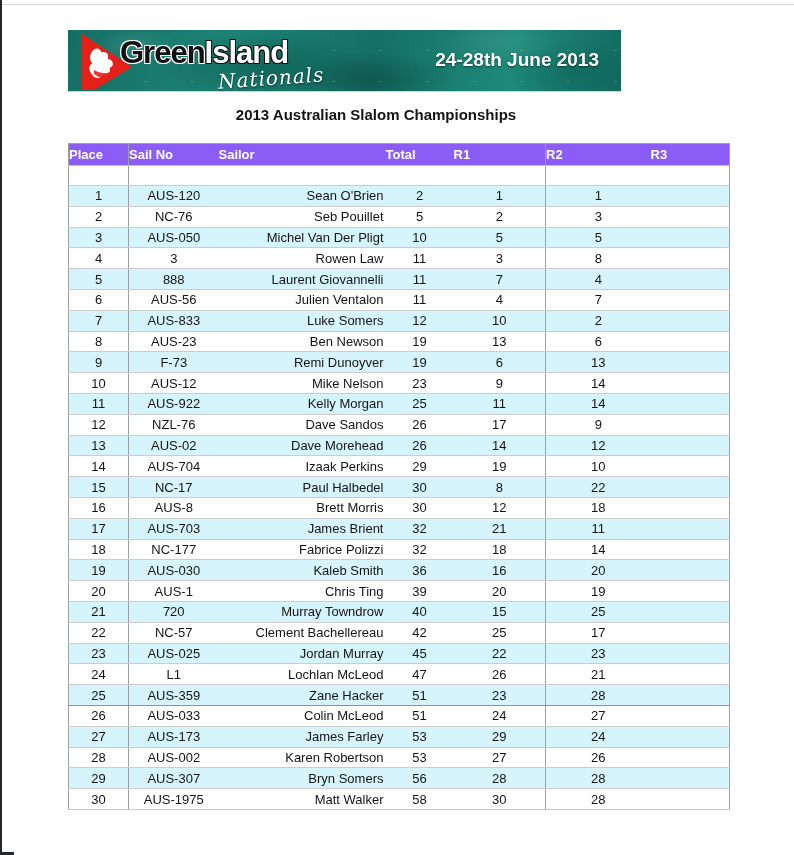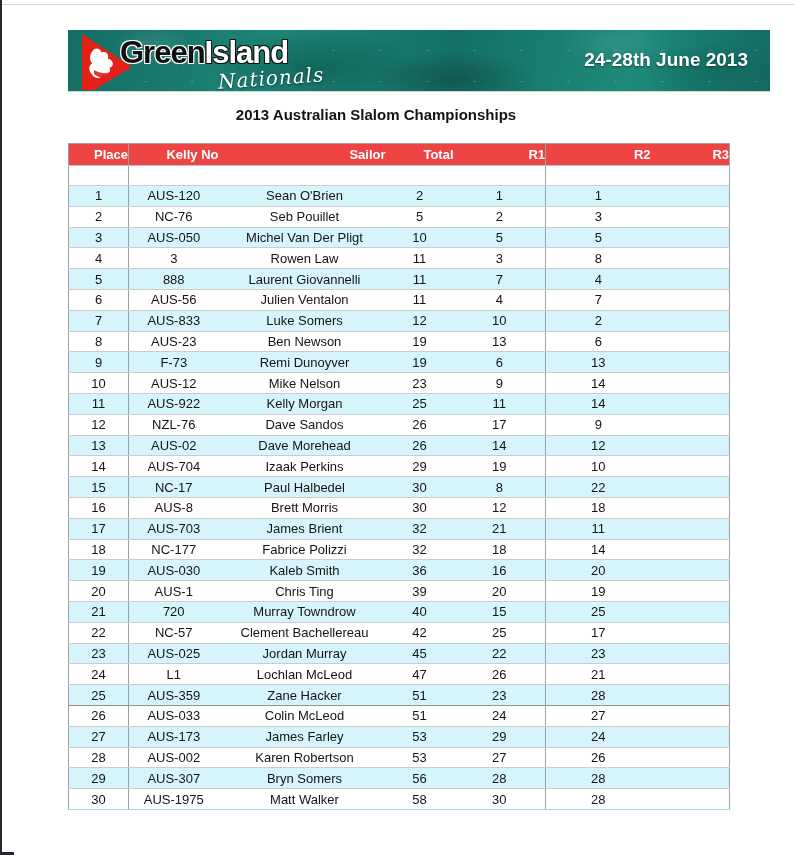--- a/index.html
+++ b/index.html
@@ -9,21 +9,21 @@
     font-family:"Liberation Sans", sans-serif;
     -webkit-font-smoothing:antialiased;
   }
   
   .win-left-border{position:absolute;left:0;top:0;width:2px;height:855px;background:#26262e;}
   .win-top-hairline{position:absolute;left:2px;top:4px;width:792px;height:1px;background:#d9d9d9;}
   .win-bottom-mark{position:absolute;left:0;bottom:0;width:14px;height:3px;background:#26262e;}
 
   
   .banner{
-    position:absolute;left:68px;top:30px;width:702px;height:61px;
+    position:absolute;left:68px;top:30px;width:553px;height:61px;
     background:
       radial-gradient(70px 30px at 12% 25%, rgba(255,255,255,.10), rgba(255,255,255,0) 60%),
       radial-gradient(120px 40px at 55% 80%, rgba(0,0,0,.22), rgba(0,0,0,0) 70%),
       radial-gradient(90px 35px at 78% 20%, rgba(255,255,255,.08), rgba(255,255,255,0) 65%),
       radial-gradient(140px 50px at 35% 60%, rgba(6,70,62,.45), rgba(6,70,62,0) 75%),
       radial-gradient(100px 45px at 92% 70%, rgba(10,90,80,.4), rgba(10,90,80,0) 70%),
       linear-gradient(100deg,#156e63 0%, #1d8576 30%, #147065 55%, #1e8a7a 80%, #136a60 100%);
     box-shadow:0 1px 0 #cfd6d4;
   }
   .banner::after{ 
@@ -58,31 +58,31 @@
     font-size:15px;font-weight:bold;color:#141414;
   }
 
   
   .results-wrap{position:absolute;left:68px;top:143px;width:661px;}
   table.results{
     border-collapse:collapse;table-layout:fixed;width:661px;
     font-size:13px;color:#141414;
   }
   table.results th{
-    background:#ef4444;color:#ffffff;font-weight:bold;font-size:13px;
-    height:21px;padding:0;text-align:right;
+    background:#8b5cf6;color:#ffffff;font-weight:bold;font-size:13px;
+    height:21px;padding:0;text-align:left;
     border-top:1px solid #9aa0a4;border-bottom:1px solid #bfc5c8;
   }
   table.results td{
     height:19.8px;padding:0 2px;text-align:center;overflow:hidden;white-space:nowrap;
     border-bottom:1px solid #cccccc;
   }
   table.results tr.spacer td{height:19px;background:#ffffff;}
   table.results tr.alt td{background:#d6f4fc;}
-  table.results td.c-sailor{text-align:center;padding-left:7px;}
+  table.results td.c-sailor{text-align:right;padding-left:7px;}
   
   table.results th:first-child, table.results td:first-child{border-left:1px solid #9aa0a4;}
   table.results th:last-child,  table.results td:last-child{border-right:1px solid #9aa0a4;}
   table.results th.div-r, table.results td.div-r{border-right:1px solid #9aa0a4;}
   table.results tr.page-break td{border-bottom:1px solid #8f9396;}
   table.results tr:last-child td{border-bottom:1px solid #9fd9e8;}
 </style>
 </head>
 <body>
 
@@ -118,21 +118,21 @@
         <col style="width:90px">
         <col style="width:167px">
       <col style="width:68px">
         <col style="width:92px">
         <col style="width:105px">
         <col style="width:79px">
     </colgroup>
     <thead>
       <tr>
         <th class="div-r">Place</th>
-        <th>Kelly No</th>
+        <th>Sail No</th>
         <th>Sailor</th>
         <th>Total</th>
         <th class="div-r">R1</th>
         <th>R2</th>
         <th>R3</th>
       </tr>
     </thead>
     <tbody id="rows-body">
       <tr class="spacer">
         <td class="div-r"></td>

